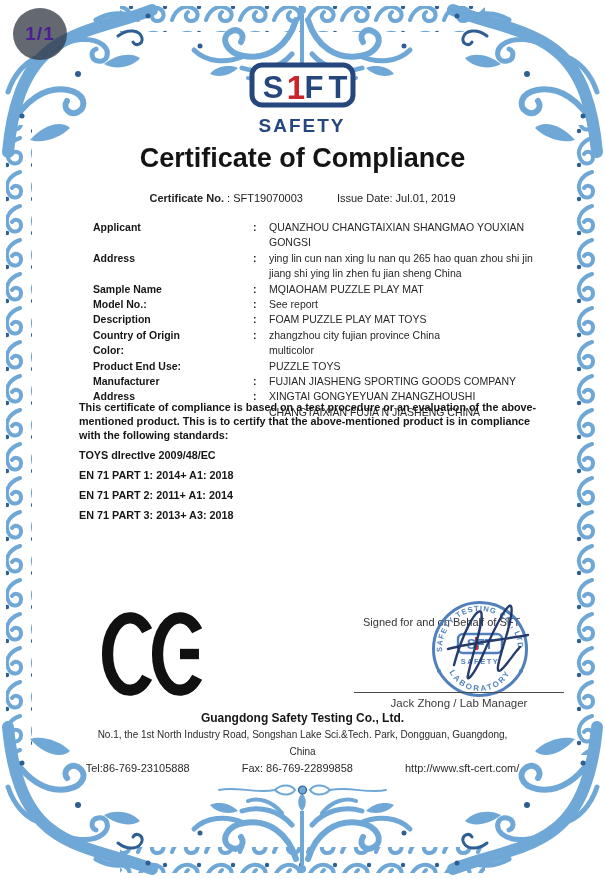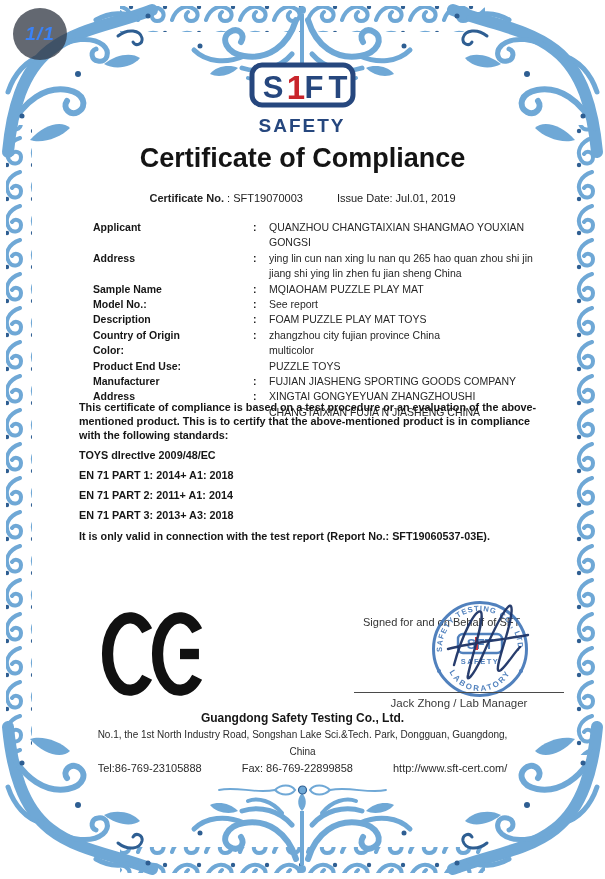--- a/index.html
+++ b/index.html
@@ -5,22 +5,22 @@
   html,body{margin:0;padding:0;background:#e8e8e8;}
   .page{position:relative;width:605px;height:879px;background:#ffffff;overflow:hidden;
         font-family:"Liberation Sans",sans-serif;color:#1d1d1d;margin:0 auto;}
   .abs{position:absolute;}
   svg{display:block;}
 
   .border-svg{left:0;top:0;z-index:1;}
   .content{z-index:3;}
 
   .page-badge{left:13px;top:8px;width:54px;height:52px;border-radius:50%;
-        background:rgba(47,53,66,.75);color:#3b82f6;display:flex;align-items:center;justify-content:center;
-        font-size:19px;font-weight:bold;font-style:italic;z-index:6;letter-spacing:1px;}
+        background:rgba(47,53,66,.75);color:#4c1d95;display:flex;align-items:center;justify-content:center;
+        font-size:19px;font-weight:bold;z-index:6;letter-spacing:1px;}
 
   .logo-svg{left:240px;top:62px;}
 
   .doc-title{top:143px;left:0;right:0;text-align:center;font-size:27px;font-weight:bold;color:#141414;}
 
   .cert-line{top:192px;left:0;right:0;display:flex;justify-content:center;gap:34px;font-size:11px;color:#222;}
   .cert-line b{font-weight:bold;}
 
   .fields{top:220px;left:64px;width:480px;font-size:10.5px;line-height:15.4px;}
   .frow{display:flex;}
@@ -36,21 +36,21 @@
 
   .signed-for{top:616px;left:363px;width:200px;font-size:11px;color:#333;}
   .stamp-svg{left:416px;top:597px;opacity:.92;}
   .sig-svg{left:428px;top:595px;}
   .sig-line{top:692px;left:354px;width:210px;border-top:1.5px solid #4a4a4a;height:0;}
   .signer{top:697px;left:354px;width:210px;text-align:center;font-size:11.5px;color:#3a3a3a;}
 
   .company{top:711px;left:0;right:0;text-align:center;font-weight:bold;font-size:12px;color:#161616;}
   .addr1{top:729px;left:0;right:0;text-align:center;font-size:10px;color:#2b2b2b;}
   .addr2{top:746px;left:0;right:0;text-align:center;font-size:10px;color:#2b2b2b;}
-  .tel-row{top:762px;left:0;right:0;display:flex;justify-content:center;gap:40px;font-size:11px;color:#2b2b2b;}
+  .tel-row{top:762px;left:0;right:0;display:flex;justify-content:center;gap:52px;font-size:11px;color:#2b2b2b;}
   .divider-svg{left:215px;top:781px;}
 </style>
 </head>
 <body>
 
 <div class="page">
 
   <svg class="abs border-svg" width="605" height="879" viewBox="0 0 605 879" aria-hidden="true">
     <defs>
       <pattern id="sh" width="34" height="26" patternUnits="userSpaceOnUse">
@@ -180,21 +180,20 @@
       <span class="fval">XINGTAI GONGYEYUAN ZHANGZHOUSHI CHANGTAIXIAN FUJIA N JIASHENG CHINA</span>
     </div>
   </div>
 
   <div class="abs content statement">
     <div>This certificate of compliance is based on a test procedure or an evaluation of the above-mentioned product. This is to certify that the above-mentioned product is in compliance with the following standards:</div>
     <div class="std-line">TOYS dIrectIve 2009/48/EC</div>
     <div class="std-line">EN 71 PART 1: 2014+ A1: 2018</div>
     <div class="std-line">EN 71 PART 2: 2011+ A1: 2014</div>
     <div class="std-line">EN 71 PART 3: 2013+ A3: 2018</div>
-    <div class="validity">It is only valid in connection with the test report (Report No.: SFT19060537-03E).</div>
   </div>
 
   <svg class="abs content ce-svg" width="122" height="100" viewBox="0 0 125 116">
     <g stroke="#111111" stroke-width="13" fill="none">
       <path d="M49.9,31 A26,42 0 1 0 49.9,85"></path>
       <path d="M107.9,31 A26,42 0 1 0 107.9,85"></path>
       <path d="M88,58 L110,58" stroke-width="12"></path>
     </g>
   </svg>
 

